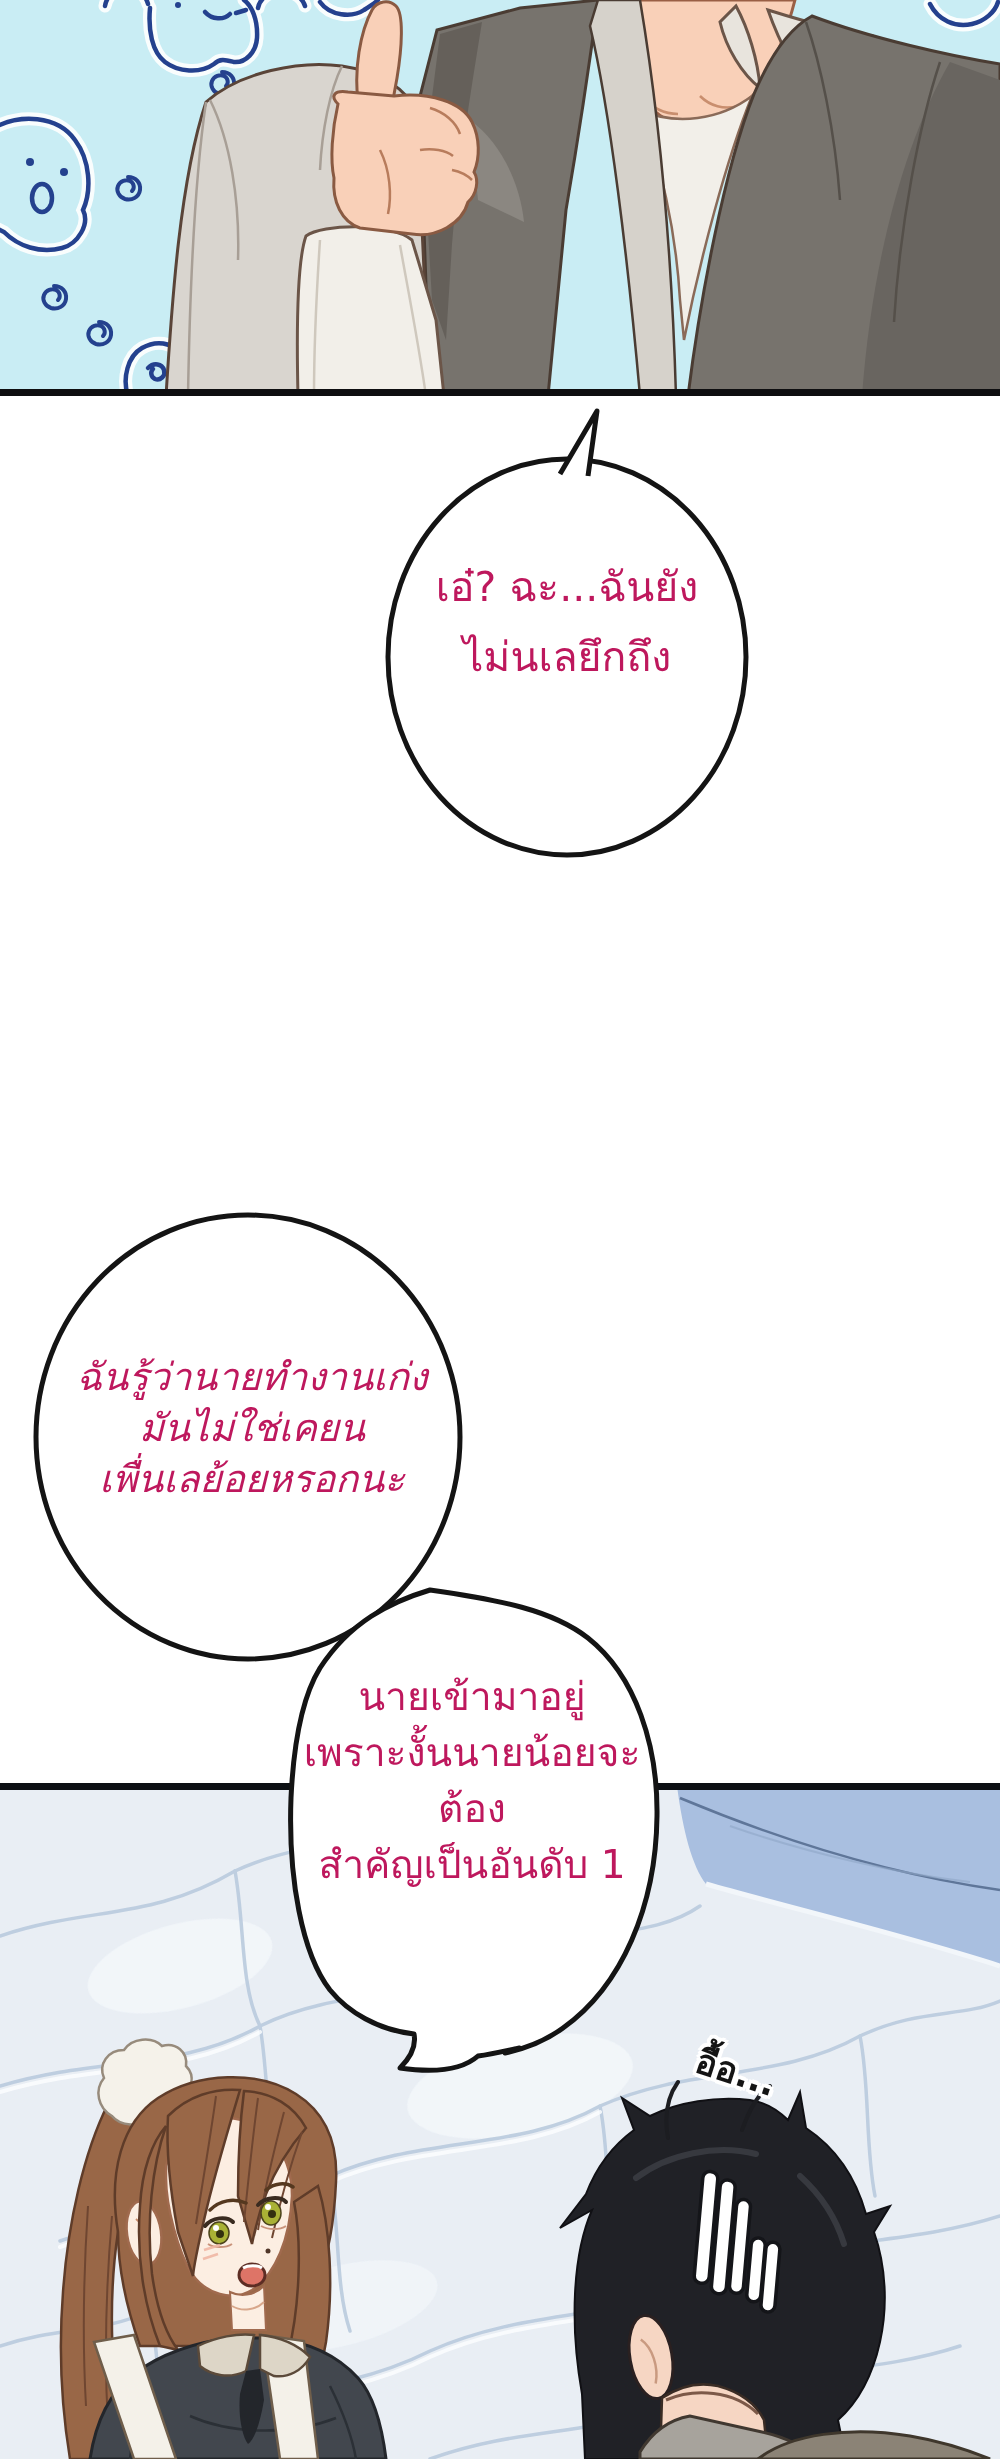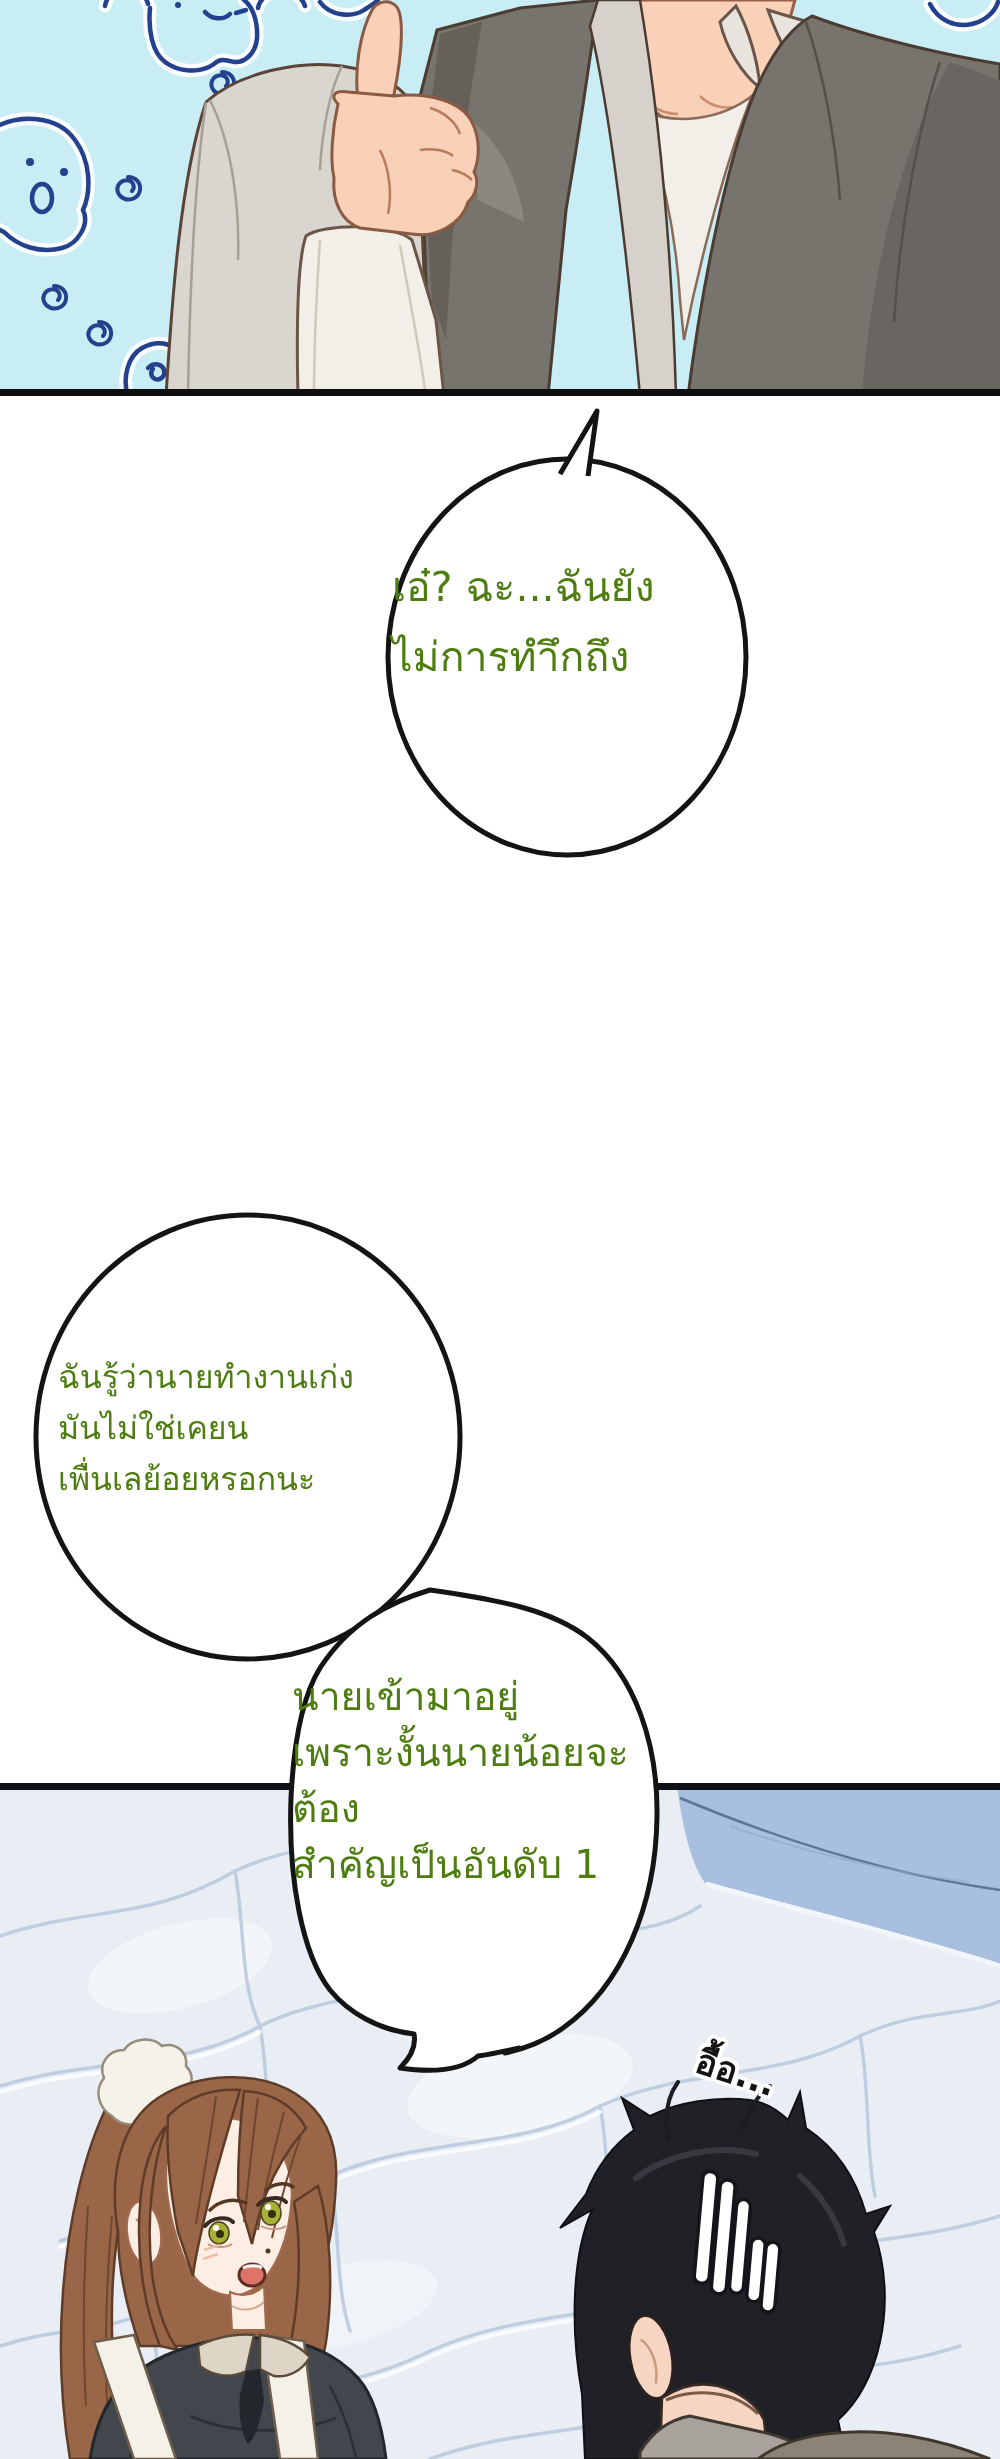--- a/index.html
+++ b/index.html
@@ -2,23 +2,23 @@
 <html><head>
 <meta charset="utf-8">
 <style>
   html,body{margin:0;padding:0;background:#ffffff;}
   #page{position:relative;width:1000px;height:2459px;background:#ffffff;overflow:hidden;
         font-family:"DejaVu Sans","Liberation Sans",sans-serif;}
   .panel{position:absolute;left:0;width:1000px;overflow:hidden;}
   #panel-top{top:0;height:396px;}
   #panel-bottom{top:1786px;height:673px;}
   #bubble-layer{position:absolute;left:0;top:0;width:1000px;height:2459px;pointer-events:none;}
-  .bubble-text{position:absolute;color:#4d7c0f;z-index:5;}
+  .bubble-text{position:absolute;text-align:center;color:#be185d;z-index:5;}
   #bubble1-text{left:392px;top:552px;width:350px;font-size:41px;line-height:70px;}
-  #bubble2-text{left:58px;top:1352px;width:388px;font-size:32px;line-height:51px;}
+  #bubble2-text{left:58px;top:1352px;width:388px;font-size:38px;line-height:51px;font-style:italic;}
   #bubble3-text{left:292px;top:1669px;width:360px;font-size:39px;line-height:56px;}
   #sfx{position:absolute;left:694px;top:2052px;width:130px;z-index:6;
        font-size:35px;font-weight:bold;color:#141414;transform:rotate(18deg);
        text-shadow:-3px -3px 0 #fff,3px -3px 0 #fff,-3px 3px 0 #fff,3px 3px 0 #fff,
                    0 -4px 0 #fff,0 4px 0 #fff,-4px 0 0 #fff,4px 0 0 #fff;}
   svg{display:block;}
 </style>
 </head>
 <body>
 
@@ -266,21 +266,21 @@
                C412,2056 416,2044 414,2034
                C378,2030 348,2012 330,1990
                C302,1954 288,1878 291,1798
                C294,1734 304,1694 320,1668
                C350,1622 390,1602 430,1590 Z" fill="#ffffff" stroke="#141414" stroke-width="5" stroke-linejoin="round"></path>
     </g>
   </svg>
 
   <div id="bubble1-text" class="bubble-text">
     <div>เอ๋? ฉะ...ฉันยัง</div>
-    <div>ไม่การทำึกถึง</div>
+    <div>ไม่นเลยึกถึง</div>
   </div>
   <div id="bubble2-text" class="bubble-text">
     <div>ฉันรู้ว่านายทำงานเก่ง</div>
     <div>มันไม่ใช่เคยน</div>
     <div>เพื่นเลย้อยหรอกนะ</div>
   </div>
   <div id="bubble3-text" class="bubble-text">
     <div>นายเข้ามาอยู่</div>
     <div>เพราะงั้นนายน้อยจะต้อง</div>
     <div>สำคัญเป็นอันดับ 1</div>

